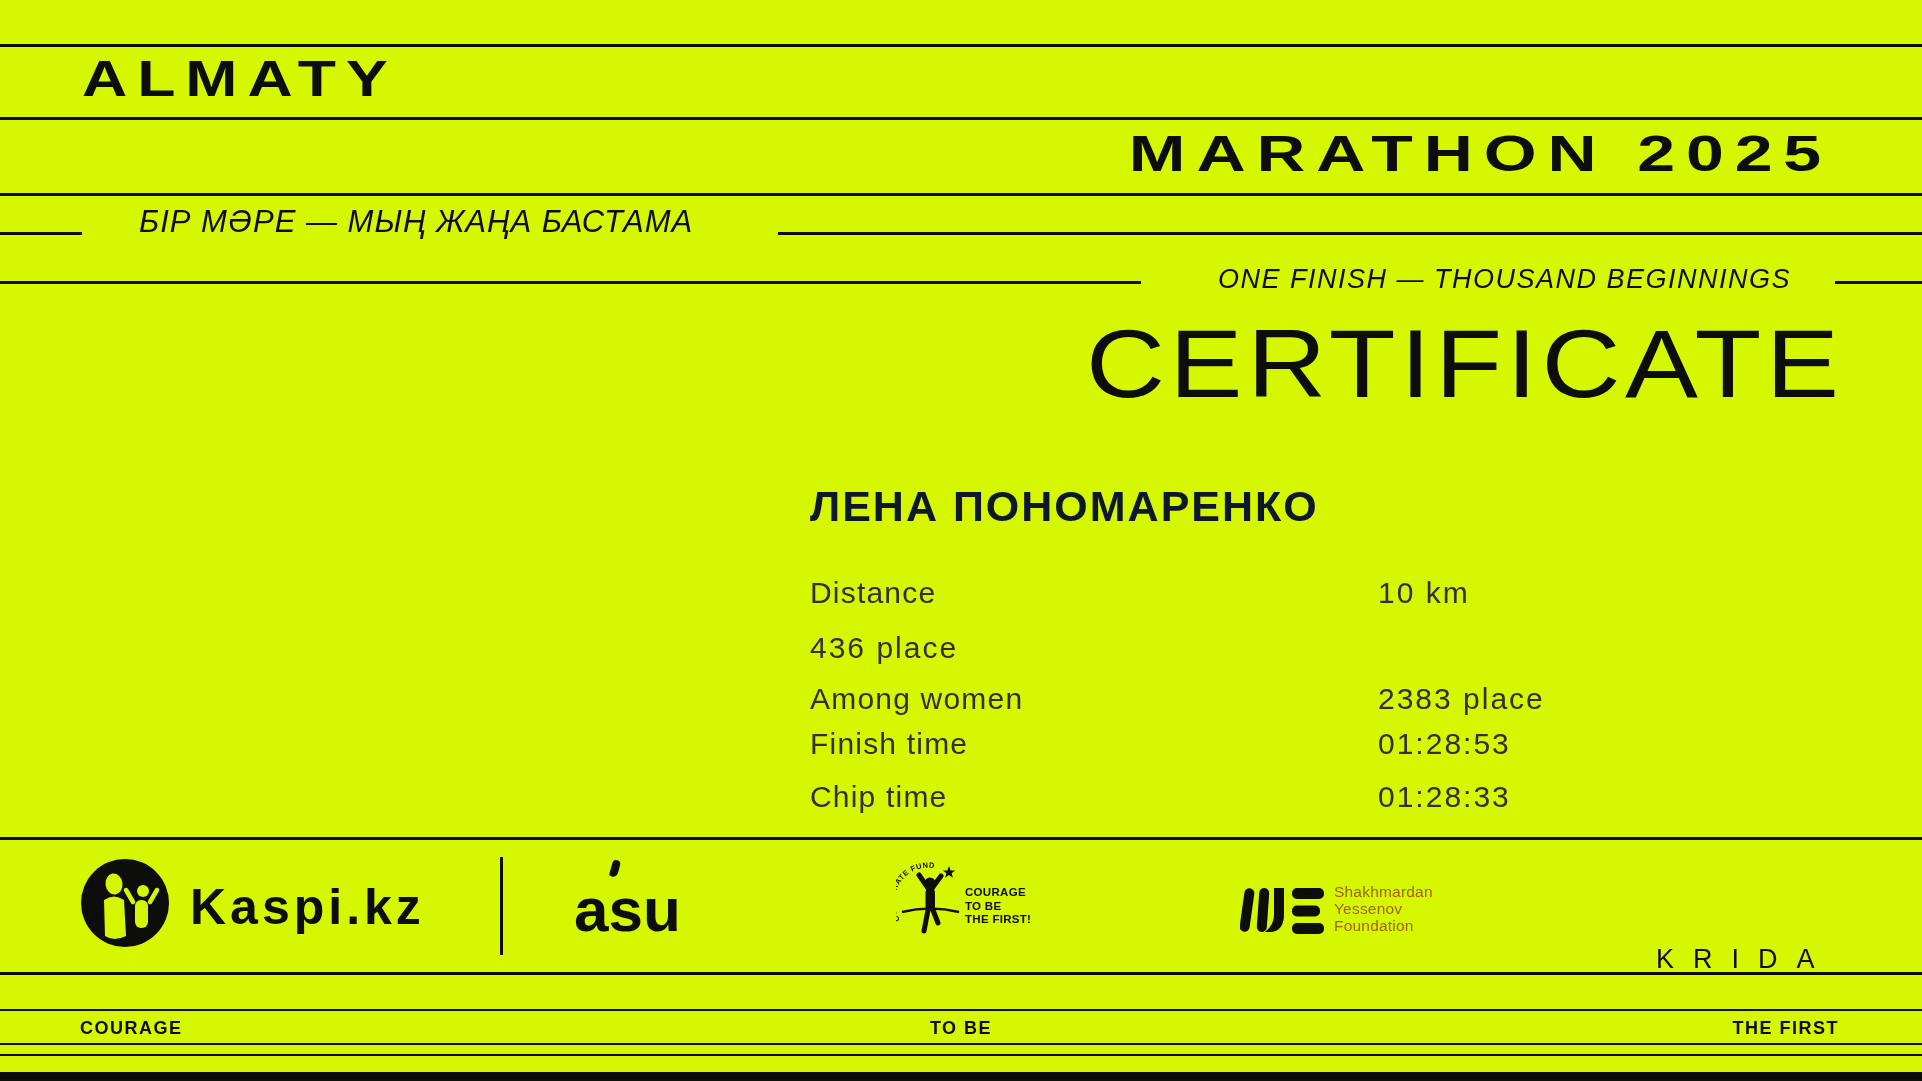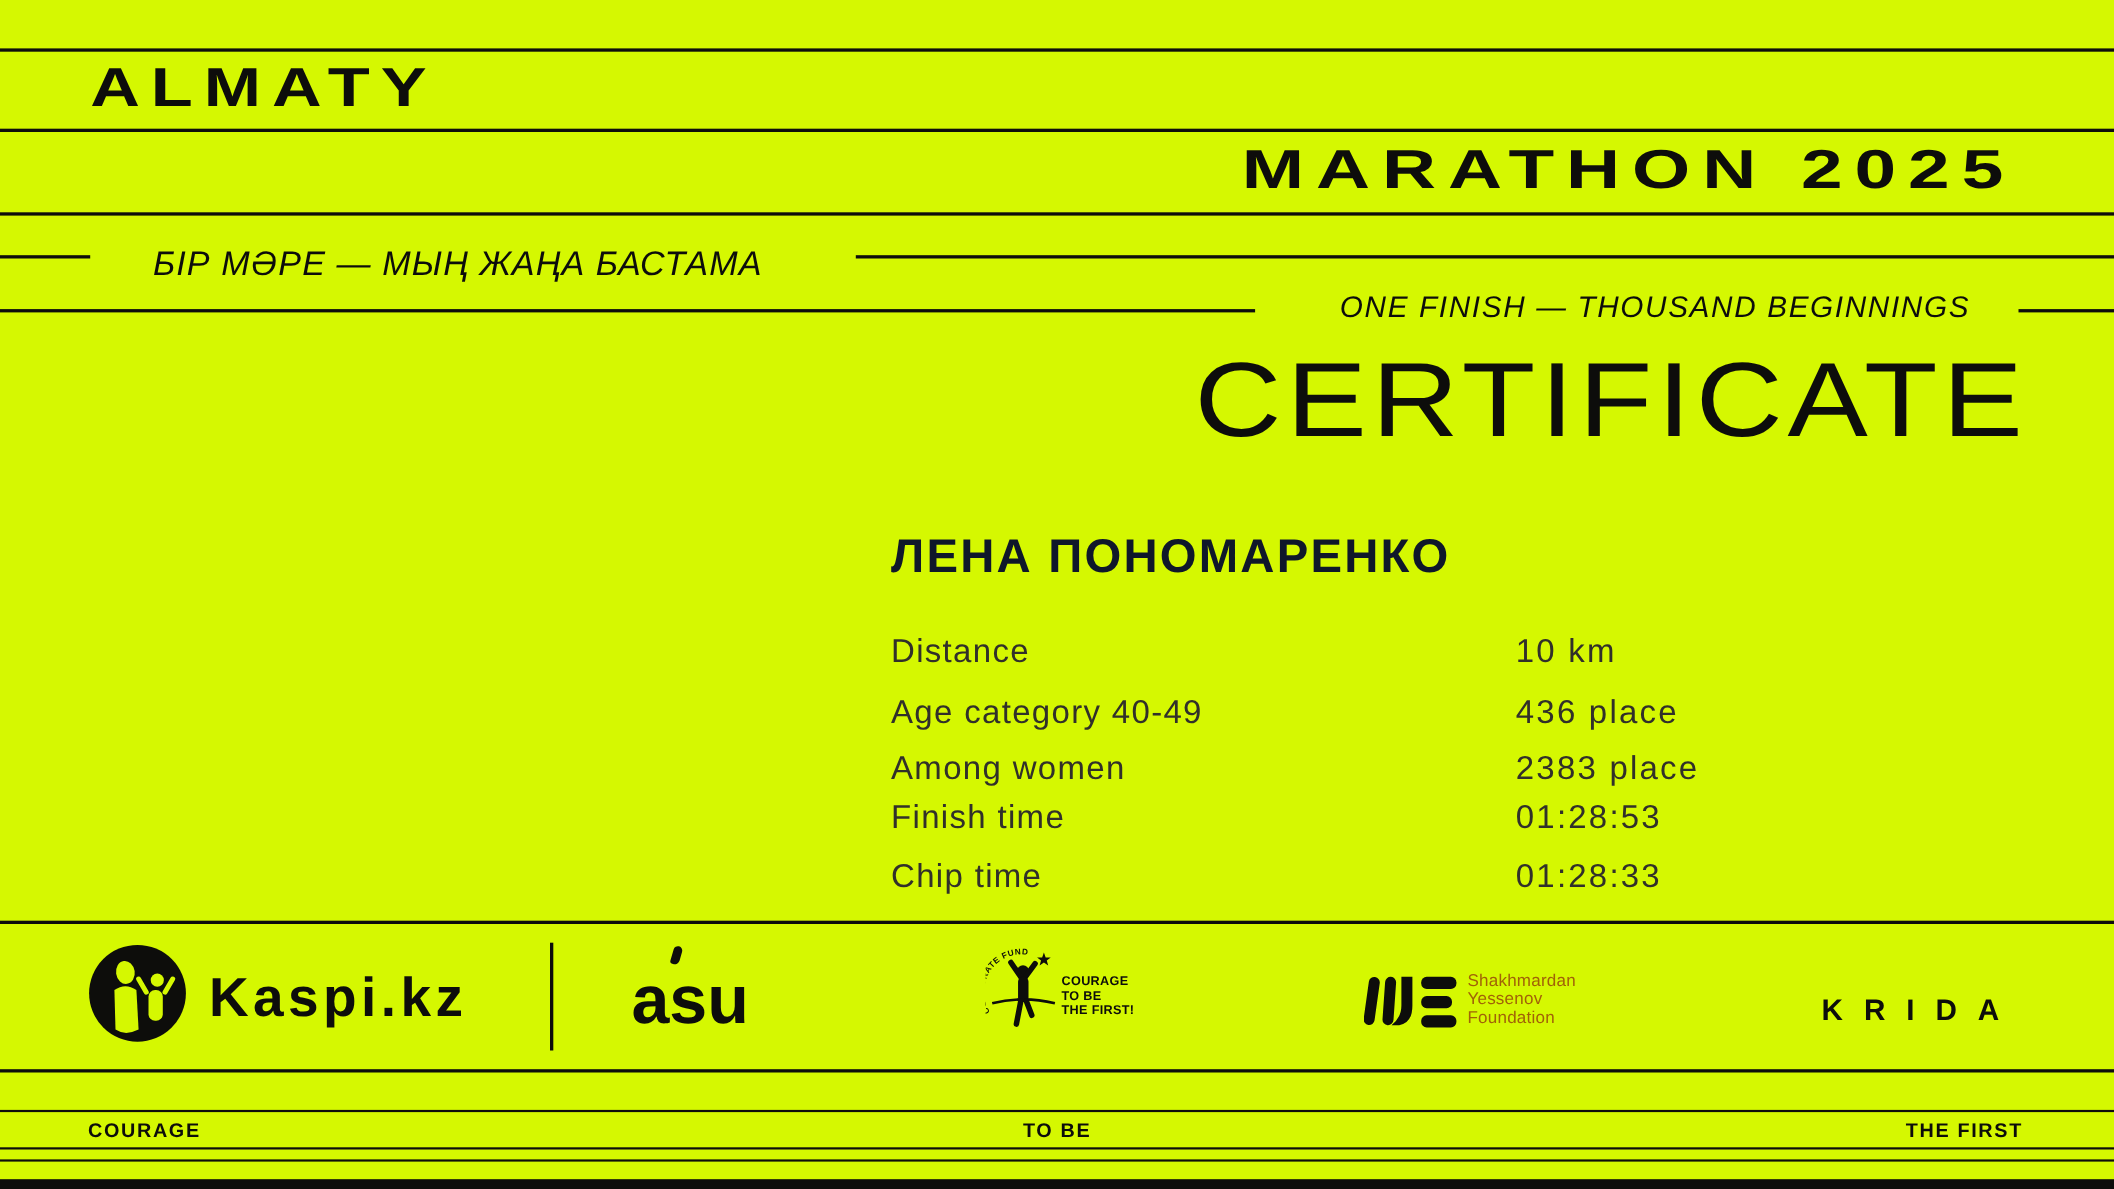--- a/index.html
+++ b/index.html
@@ -4,21 +4,21 @@
 <style>
   html,body{margin:0;padding:0;background:#d5f801;}
   .canvas{position:relative;width:1922px;height:1081px;background:#d5f801;
           font-family:"Liberation Sans",sans-serif;color:#0d0d0b;overflow:hidden;}
   .rule{position:absolute;left:0;right:0;height:2.5px;background:#0d0d0b;}
   .seg{position:absolute;height:2.5px;background:#0d0d0b;}
   .brand{position:absolute;left:82px;top:54px;font-size:50px;font-weight:700;
          letter-spacing:8px;line-height:1;transform:scaleX(1.25);transform-origin:left top;white-space:nowrap;}
   .event{position:absolute;right:90px;top:129px;font-size:50px;font-weight:700;
          letter-spacing:8px;line-height:1;transform:scaleX(1.36);transform-origin:right top;white-space:nowrap;}
-  .tag-kz{position:absolute;left:139px;top:222px;font-size:31px;font-style:italic;
+  .tag-kz{position:absolute;left:139px;top:204px;font-size:31px;font-style:italic;
           letter-spacing:1px;line-height:1.15;white-space:nowrap;}
   .tag-en{position:absolute;left:1176px;top:264px;font-size:27px;font-style:italic;
           letter-spacing:1.5px;line-height:1.15;white-space:nowrap;margin-left:42px;}
   .cert-title{position:absolute;left:1086px;top:316px;font-size:96px;font-weight:400;
           letter-spacing:4px;line-height:1;transform:scaleX(1.14);transform-origin:left top;white-space:nowrap;}
   .pname{position:absolute;left:810px;top:482px;font-size:43px;font-weight:700;
           letter-spacing:2px;color:#0f172a;white-space:nowrap;}
   .results{position:absolute;left:810px;top:0;right:0;}
   .rrow{position:absolute;left:0;right:0;display:flex;font-size:30px;color:#31302a;line-height:32px;}
   .rlabel{flex:0 0 568px;letter-spacing:1.2px;white-space:nowrap;}
@@ -30,21 +30,21 @@
   .asu-word{position:absolute;left:574px;top:874px;font-size:62px;font-weight:700;
           letter-spacing:0;white-space:nowrap;}
   .asu-accent{position:absolute;left:611px;top:860px;width:8px;height:17px;background:#0d0d0b;
           border-radius:5px 5px 6px 3px;transform:rotate(16deg);}
   .fund-emblem{position:absolute;left:896px;top:860px;}
   .fund-text{position:absolute;left:965px;top:886px;font-size:11.5px;font-weight:700;
           line-height:13.5px;letter-spacing:0.3px;white-space:nowrap;}
   .yes-mono{position:absolute;left:1240px;top:886px;}
   .yes-text{position:absolute;left:1334px;top:884px;font-size:15.5px;font-weight:400;
           line-height:16.8px;letter-spacing:0.2px;color:#a16207;white-space:nowrap;}
-  .krida-word{position:absolute;left:1656px;top:903px;font-size:27px;font-weight:700;
+  .krida-word{position:absolute;left:1656px;top:944px;font-size:27px;font-weight:400;
           letter-spacing:19px;white-space:nowrap;}
   .foot-label{position:absolute;top:1018px;font-size:18px;font-weight:700;letter-spacing:1.5px;white-space:nowrap;}
   .foot-left{left:80px;}
   .foot-center{left:50%;transform:translateX(-50%);}
   .foot-right{right:83px;}
   .black-bar{position:absolute;left:0;right:0;top:1072px;height:9px;background:#0d0d0b;}
 </style>
 </head>
 <body>
 
@@ -68,21 +68,20 @@
   <div class="cert-title">CERTIFICATE</div>
 
   <div class="pname">ЛЕНА ПОНОМАРЕНКО</div>
 
   <div class="results">
     <div class="rrow" style="top:577px">
       <span class="rlabel">Distance</span>
       <span class="rvalue">10 km</span>
     </div>
     <div class="rrow" style="top:632px">
-      <span class="rlabel">Age category 40-49</span>
       <span class="rvalue">436 place</span>
     </div>
     <div class="rrow" style="top:683px">
       <span class="rlabel">Among women</span>
       <span class="rvalue">2383 place</span>
     </div>
     <div class="rrow" style="top:728px">
       <span class="rlabel">Finish time</span>
       <span class="rvalue">01:28:53</span>
     </div>

